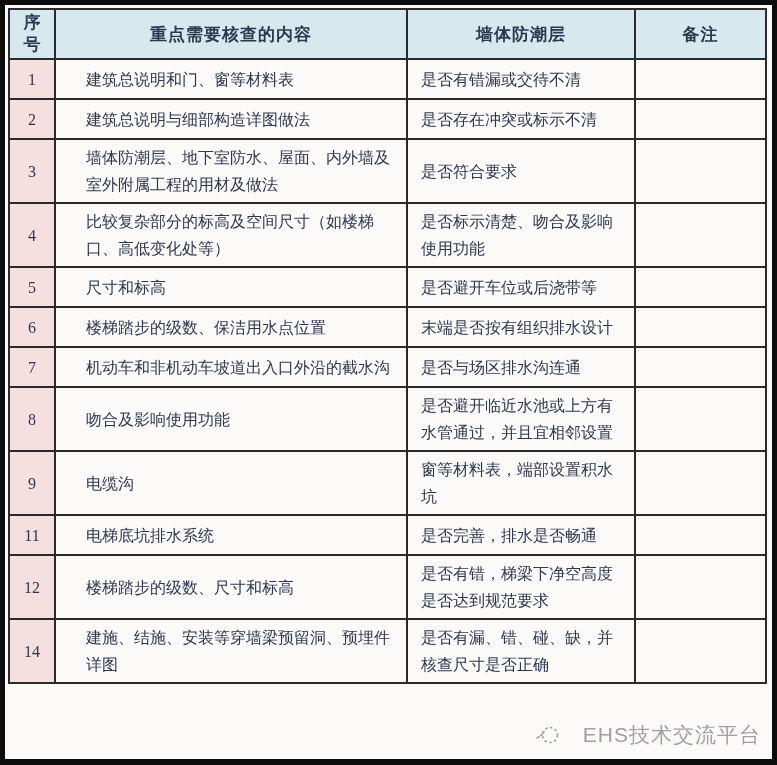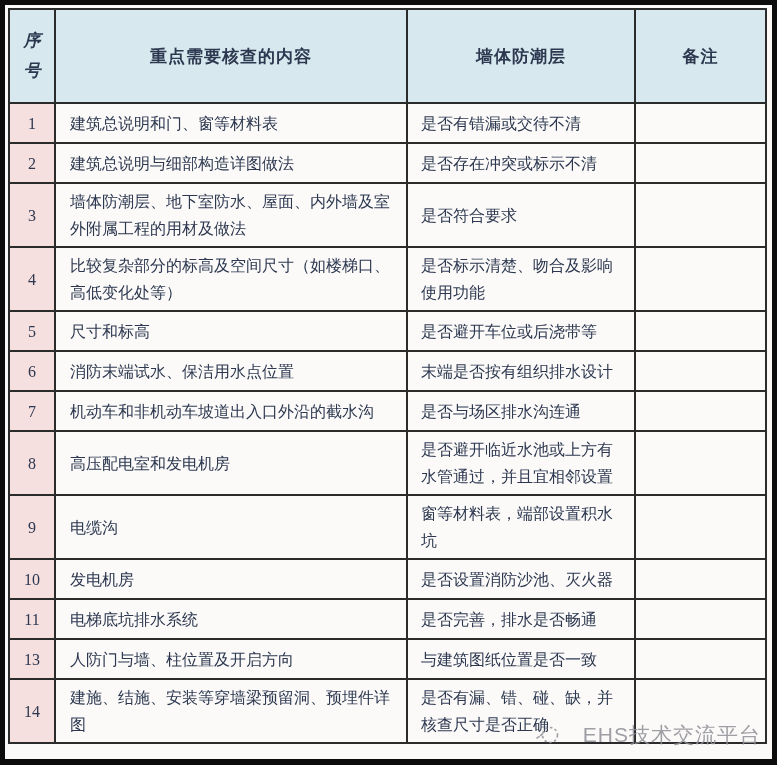--- a/index.html
+++ b/index.html
@@ -43,38 +43,37 @@
   }
   thead th{
     height:50px;
     background:var(--header_bg);
     font-size:17px;
     font-weight:bold;
     text-align:center;
     letter-spacing:1px;
   }
   thead th.index-h{
-    padding:16px 12px;
-    line-height:30px;
+    padding:2px 12px;
+    line-height:22px;
     letter-spacing:0;
-    font-style:italic;
   }
   tbody tr{height:40px;}
   tbody td{
     font-size:16px;
     padding:4px 8px 4px 12px;
   }
   tbody td.num{
     background:var(--index_bg);
     text-align:center;
     font-family:"Liberation Serif","DejaVu Serif",serif;
     font-size:16px;
     padding:4px 2px;
   }
-  tbody td.content{padding-left:14px;}
+  tbody td.content{padding-left:30px;}
   tbody td.problem{padding-left:13px;}
   .watermark{
     position:absolute;
     right:16px;
     bottom:16px;
     display:flex;
     align-items:center;
     gap:22px;
     color:var(--watermark);
     opacity:0.85;
@@ -137,67 +136,61 @@
 
         <tr>
           <td class="num">5</td>
           <td class="content">尺寸和标高</td>
           <td class="problem">是否避开车位或后浇带等</td>
           <td class="remark"></td>
         </tr>
 
         <tr>
           <td class="num">6</td>
-          <td class="content">消防末端试水、保洁用水点位置</td>
+          <td class="content">楼梯踏步的级数、保洁用水点位置</td>
           <td class="problem">末端是否按有组织排水设计</td>
           <td class="remark"></td>
         </tr>
 
         <tr>
           <td class="num">7</td>
           <td class="content">机动车和非机动车坡道出入口外沿的截水沟</td>
           <td class="problem">是否与场区排水沟连通</td>
           <td class="remark"></td>
         </tr>
 
         <tr>
           <td class="num">8</td>
-          <td class="content">高压配电室和发电机房</td>
+          <td class="content">吻合及影响使用功能</td>
           <td class="problem">是否避开临近水池或上方有水管通过，并且宜相邻设置</td>
           <td class="remark"></td>
         </tr>
 
         <tr>
           <td class="num">9</td>
           <td class="content">电缆沟</td>
           <td class="problem">窗等材料表，端部设置积水坑</td>
           <td class="remark"></td>
         </tr>
 
-        <tr>
-          <td class="num">10</td>
-          <td class="content">发电机房</td>
-          <td class="problem">是否设置消防沙池、灭火器</td>
-          <td class="remark"></td>
-        </tr>
 
         <tr>
           <td class="num">11</td>
           <td class="content">电梯底坑排水系统</td>
           <td class="problem">是否完善，排水是否畅通</td>
           <td class="remark"></td>
         </tr>
 
-
-        <tr>
-          <td class="num">13</td>
-          <td class="content">人防门与墙、柱位置及开启方向</td>
-          <td class="problem">与建筑图纸位置是否一致</td>
-          <td class="remark"></td>
-        </tr>
+        <tr>
+          <td class="num">12</td>
+          <td class="content">楼梯踏步的级数、尺寸和标高</td>
+          <td class="problem">是否有错，梯梁下净空高度是否达到规范要求</td>
+          <td class="remark"></td>
+        </tr>
+
 
         <tr>
           <td class="num">14</td>
           <td class="content">建施、结施、安装等穿墙梁预留洞、预埋件详图</td>
           <td class="problem">是否有漏、错、碰、缺，并核查尺寸是否正确</td>
           <td class="remark"></td>
         </tr>
       </tbody>
   </table>
 </div>

